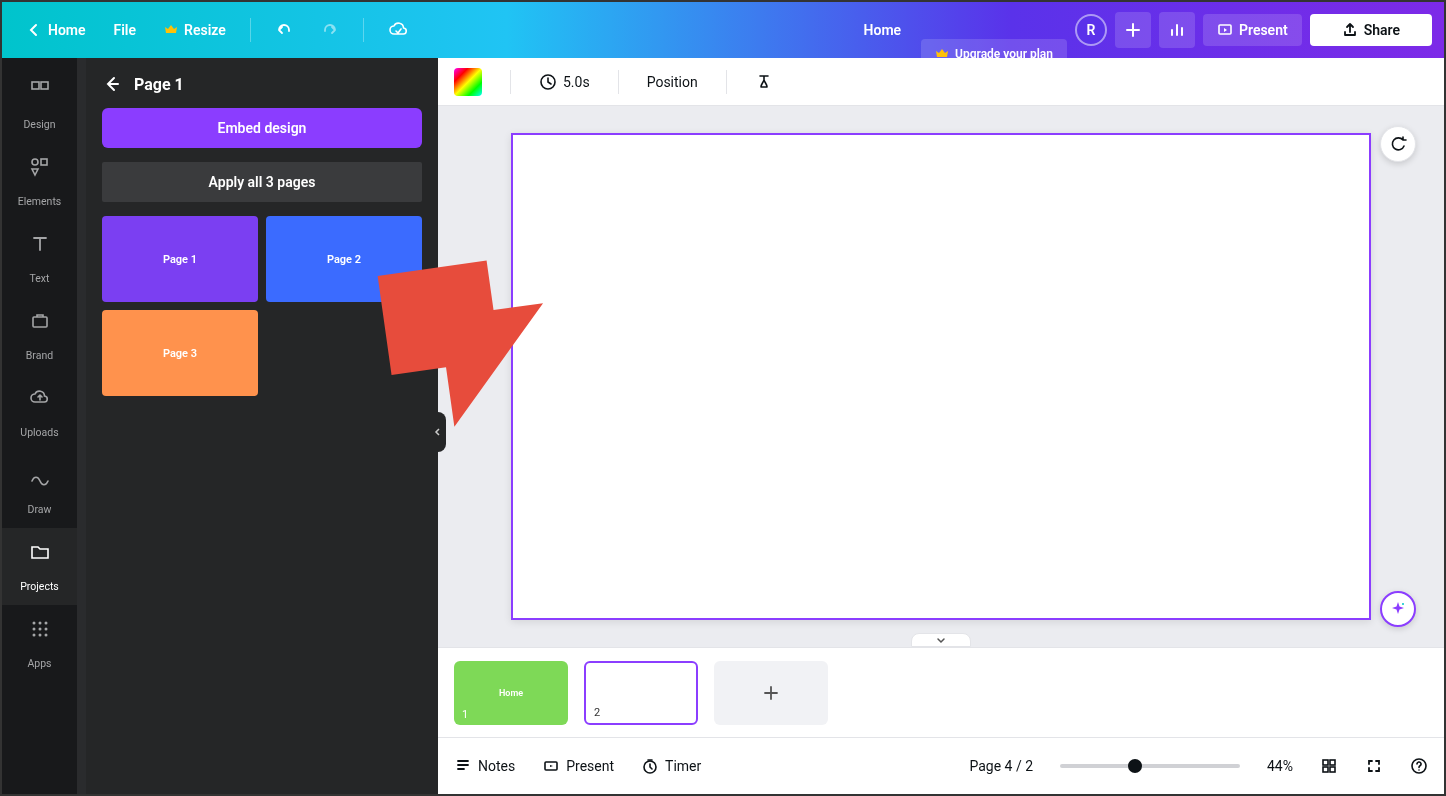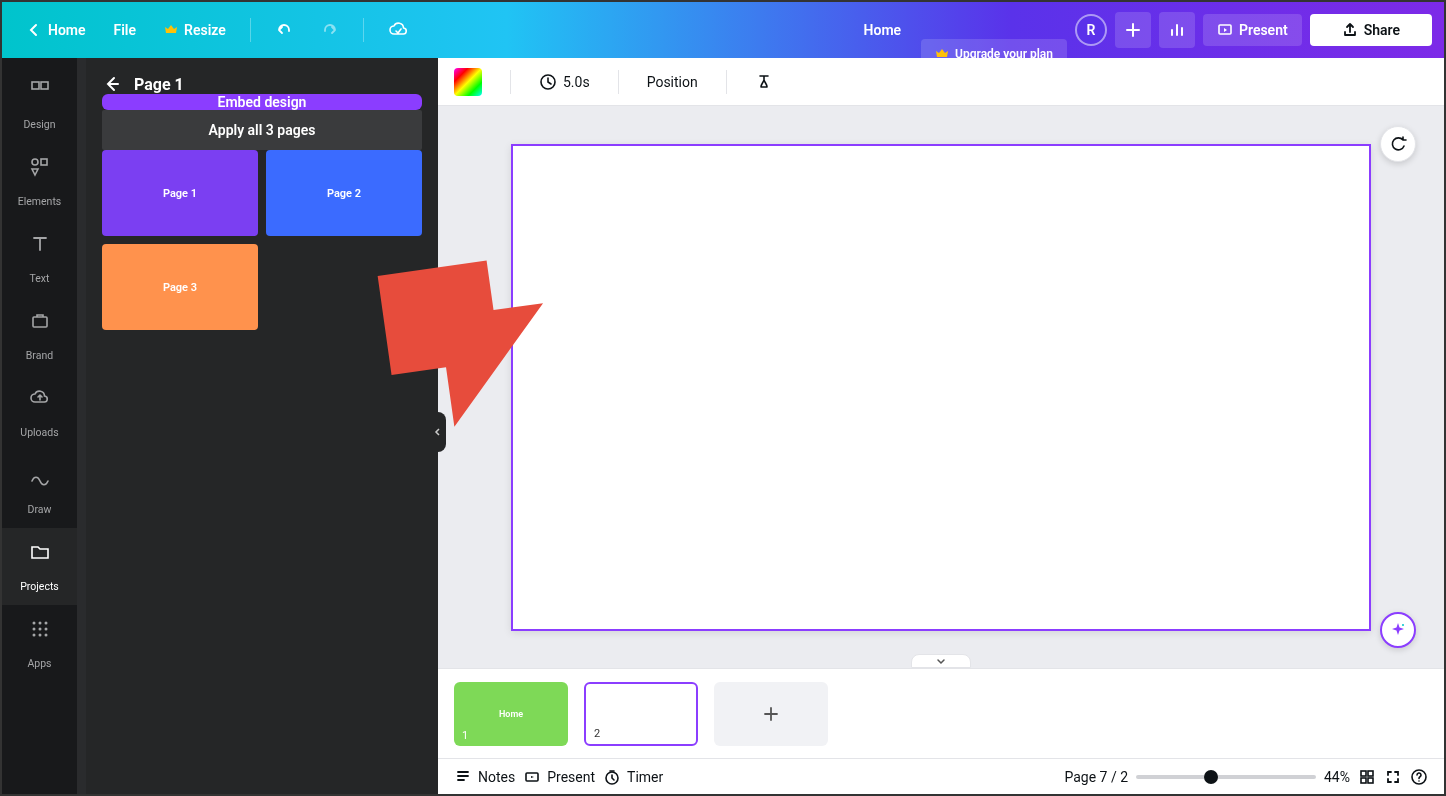--- a/index.html
+++ b/index.html
@@ -16,24 +16,24 @@
 .present-btn { background: rgba(255,255,255,0.15); color: #fff; border: none; padding: 8px 14px; border-radius: 4px; font-size: 14px; font-weight: 600; cursor: pointer; display: flex; align-items: center; gap: 6px; }
 .share-btn { background: #fff; color: #0d1216; border: none; padding: 8px 32px; border-radius: 4px; font-size: 14px; font-weight: 600; cursor: pointer; display: flex; align-items: center; gap: 6px; }
 
 .main { display: flex; height: calc(100% - 56px); }
 .rail { width: 76px; background: #18191b; display: flex; flex-direction: column; padding-top: 8px; border-right: 1px solid #2a2b2d; }
 .rail-item { display: flex; flex-direction: column; align-items: center; padding: 12px 4px; color: #a4a5a7; cursor: pointer; gap: 16px; }
 .rail-item.active { color: #fff; background: #252627; }
 .rail-item .lbl { font-size: 10.5px; }
 .rail-scroll { width: 8px; background: #2a2b2d; }
 
-.panel { width: 352px; background: #252627; color: #fff; padding: 16px; display: flex; flex-direction: column; gap: 0; }
+.panel { width: 352px; background: #252627; color: #fff; padding: 16px; display: flex; flex-direction: column; gap: 14px; }
 .panel-header { display: flex; align-items: center; gap: 12px; }
 .panel-title { font-size: 16px; font-weight: 700; }
-.btn-primary { background: #8b3dff; color: #fff; border: none; border-radius: 6px; font-size: 14px; font-weight: 600; cursor: pointer; }
+.btn-primary { background: #8b3dff; color: #fff; border: none; padding: 12px; border-radius: 6px; font-size: 14px; font-weight: 600; cursor: pointer; }
 .btn-secondary { background: #3a3b3d; color: #fff; border: none; padding: 12px; border-radius: 2px; font-size: 14px; font-weight: 600; cursor: pointer; }
 .thumbs { display: grid; grid-template-columns: 1fr 1fr; gap: 8px; }
 .thumb { height: 86px; border-radius: 4px; display: flex; align-items: center; justify-content: center; color: #fff; font-size: 11px; font-weight: 600; cursor: pointer; }
 .thumb1 { background: #7b3ff2; }
 .thumb2 { background: #3b6bff; }
 .thumb3 { background: #ff924d; }
 
 .collapse-tab { position: absolute; left: 428px; top: 410px; width: 16px; height: 40px; background: #252627; border-radius: 0 8px 8px 0; display: flex; align-items: center; justify-content: center; color: #ccc; cursor: pointer; z-index: 5; }
 
 .canvas-area { flex: 1; background: #ebecf0; display: flex; flex-direction: column; position: relative; }
@@ -49,21 +49,21 @@
 
 .page-strip { height: 90px; background: #fff; border-top: 1px solid #e3e4e8; display: flex; align-items: center; padding: 0 16px; gap: 16px; }
 .strip-thumb { width: 114px; height: 64px; border-radius: 6px; position: relative; cursor: pointer; border: 1px solid #d0d1d5; display: flex; align-items: center; justify-content: center; }
 .strip-thumb.green { background: #7ed957; border: none; }
 .strip-thumb.selected { border: 2px solid #8b3dff; background: #fff; }
 .strip-thumb .num { position: absolute; bottom: 4px; left: 8px; font-size: 11px; color: #333; }
 .strip-thumb.green .num { color: #fff; }
 .strip-thumb.green .home-lbl { color: #fff; font-size: 9px; font-weight: 600; }
 .strip-add { width: 114px; height: 64px; border-radius: 6px; background: #f1f2f5; display: flex; align-items: center; justify-content: center; cursor: pointer; font-size: 20px; color: #555; }
 
-.bottom-bar { height: 36px; background: #fff; border-top: 1px solid #e3e4e8; display: flex; align-items: center; padding: 0 16px; gap: 8px; }
+.bottom-bar { height: 57px; background: #fff; border-top: 1px solid #e3e4e8; display: flex; align-items: center; padding: 0 16px; gap: 27px; }
 .bb-item { display: flex; align-items: center; gap: 6px; font-size: 14px; color: #0d1216; cursor: pointer; }
 .bb-spacer { flex: 1; }
 .zoom-slider { width: 180px; height: 4px; background: #d0d1d5; border-radius: 2px; position: relative; }
 .zoom-handle { position: absolute; left: 38%; top: -5px; width: 14px; height: 14px; background: #0d1216; border-radius: 50%; }
 
 .red-arrow { position: absolute; left: 366px; top: 252px; z-index: 10; pointer-events: none; }
 
 svg { display: block; }
 </style>
 </head>
@@ -294,21 +294,21 @@
         <span>Present</span>
       </div>
       <div class="bb-item">
         <svg width="18" height="18" viewBox="0 0 18 18" fill="none">
             <circle cx="9" cy="10" r="6" stroke="#0d1216" stroke-width="1.6"></circle>
             <path d="M9 7v3l2 2M7 3h4" stroke="#0d1216" stroke-width="1.6" stroke-linecap="round"></path>
           </svg>
         <span>Timer</span>
       </div>
       <div class="bb-spacer"></div>
-      <div class="bb-item">Page 7 / 2</div>
+      <div class="bb-item">Page 4 / 2</div>
       <div class="zoom-slider">
         <div class="zoom-handle"></div>
       </div>
       <div class="bb-item">44%</div>
       <div class="bb-item">
         <svg width="18" height="18" viewBox="0 0 18 18" fill="none">
             <rect x="3" y="3" width="5" height="5" stroke="#0d1216" stroke-width="1.6"></rect>
             <rect x="10" y="3" width="5" height="5" stroke="#0d1216" stroke-width="1.6"></rect>
             <rect x="3" y="10" width="5" height="5" stroke="#0d1216" stroke-width="1.6"></rect>
             <rect x="10" y="10" width="5" height="5" stroke="#0d1216" stroke-width="1.6"></rect>

